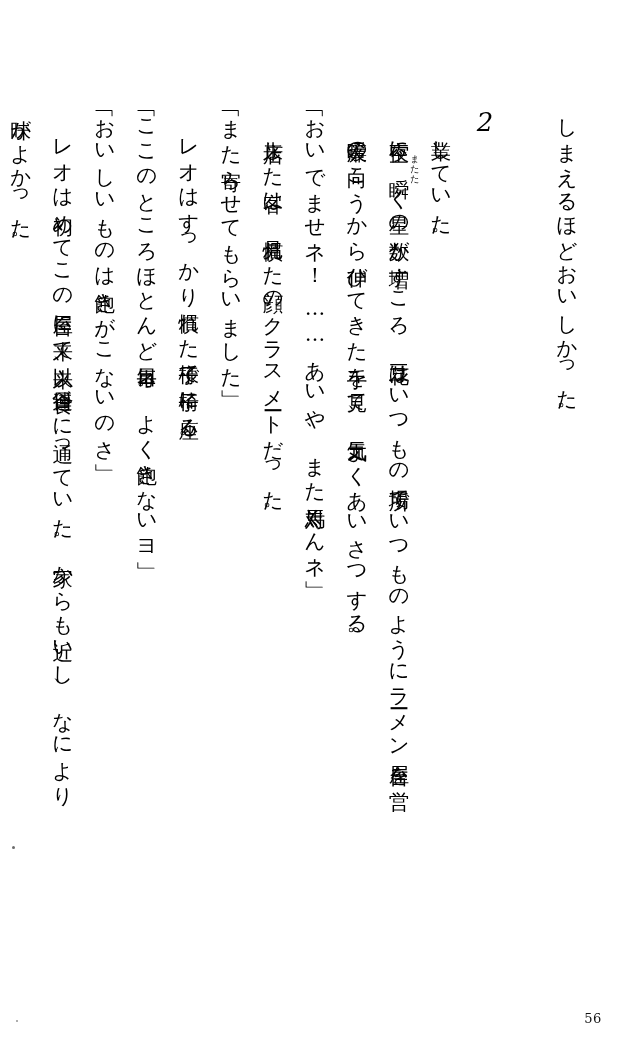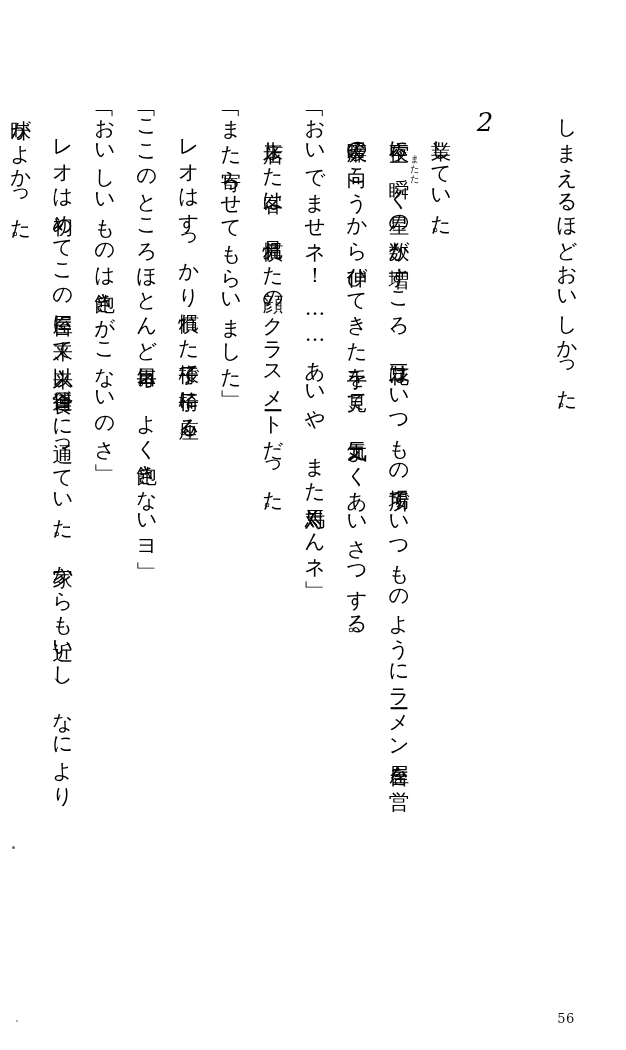--- a/index.html
+++ b/index.html
@@ -91,21 +91,21 @@
   }
   ruby rt {
     font-size: 0.44em;
     line-height: 1;
     letter-spacing: 0;
   }
 
   
   .folio {
     position: absolute;
-    right: 51px;
+    right: 24px;
     bottom: 24px;
     font-size: 13px;
     font-family: "DejaVu Serif", "Liberation Serif", serif;
     letter-spacing: 0.05em;
     color: #111;
   }
 
   
   .speck {
     position: absolute;

